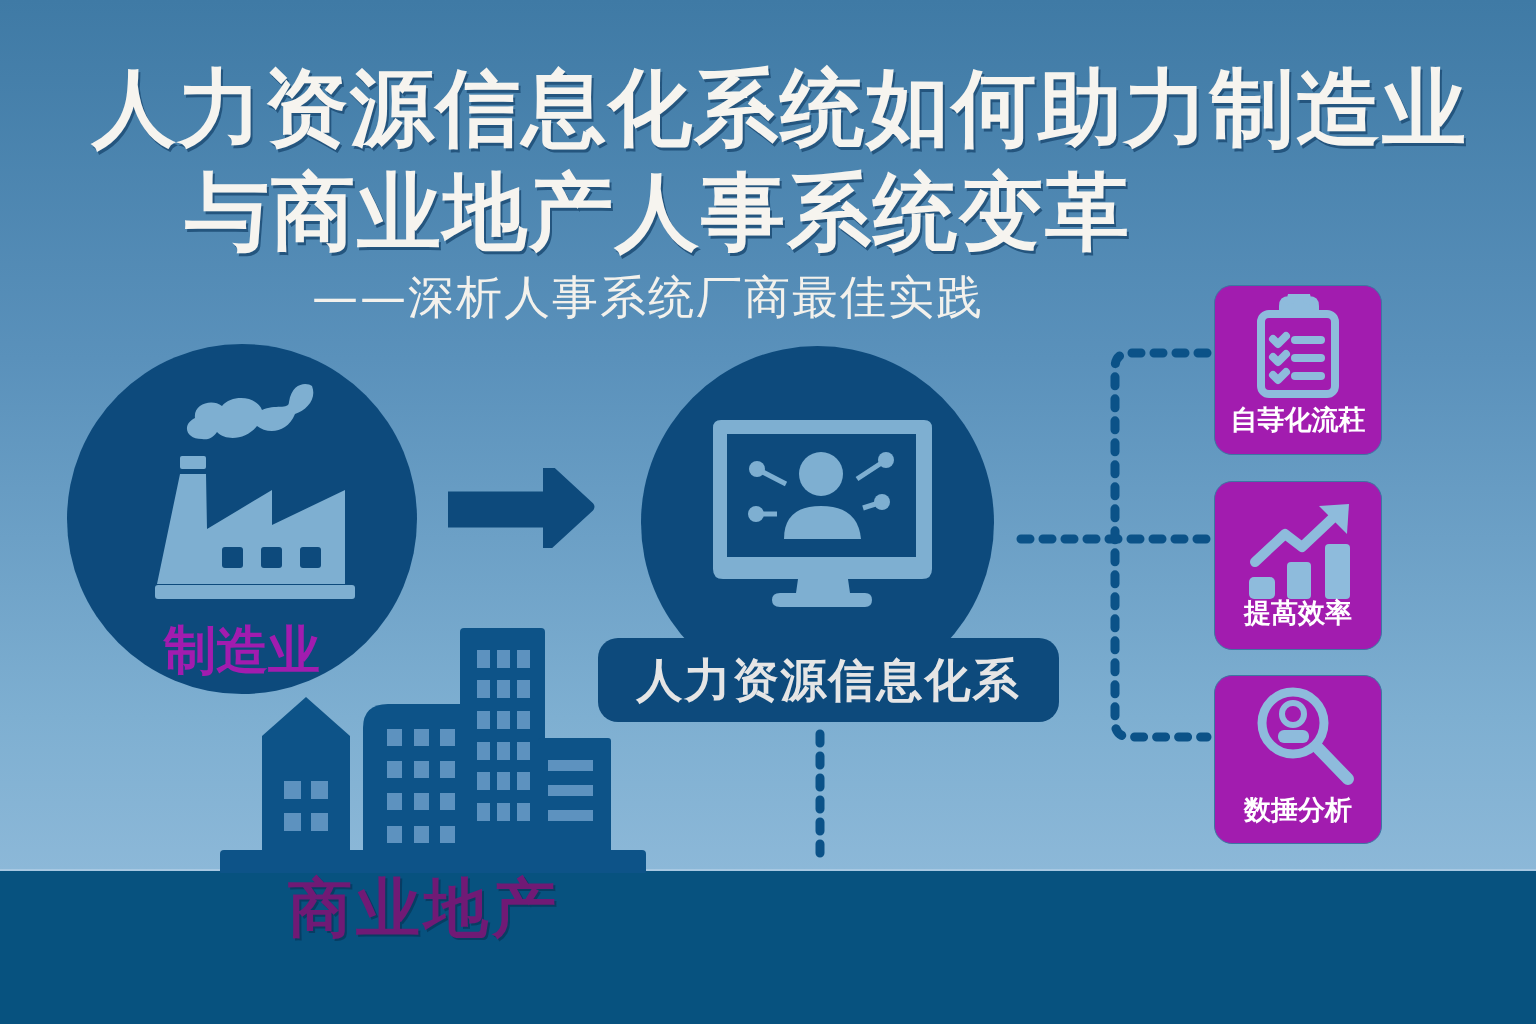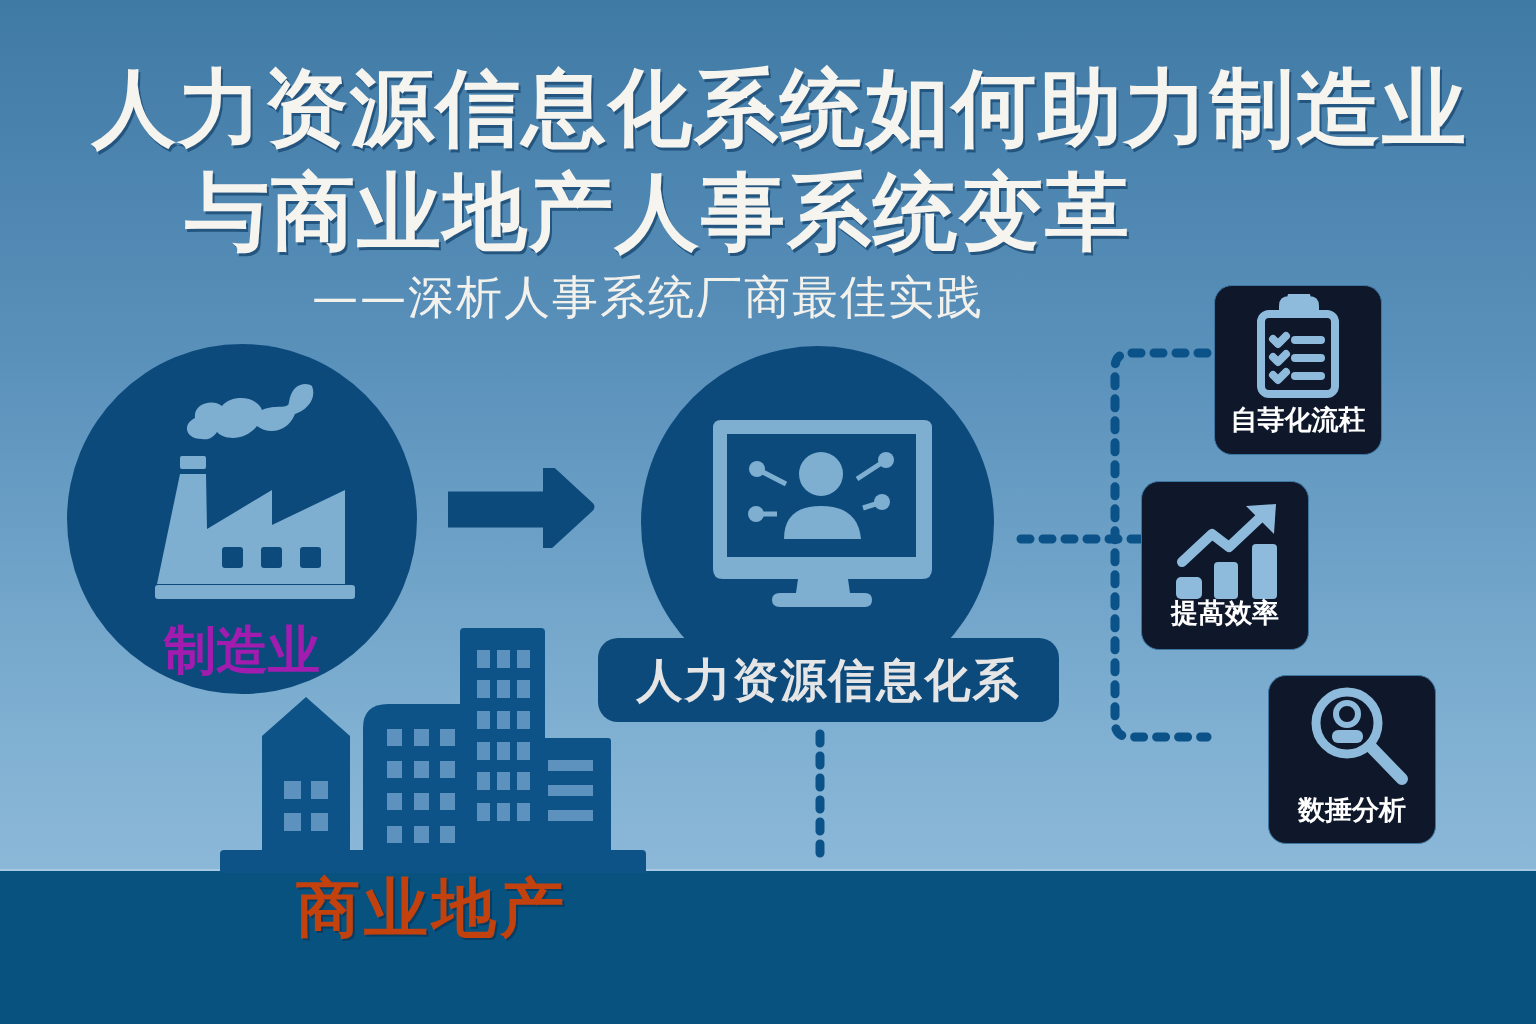--- a/index.html
+++ b/index.html
@@ -21,27 +21,27 @@
     .circle { border-radius:50%; background:#0d4a7c; }
     .c-manu { left:67px; top:344px; width:350px; height:350px; }
     .c-hr { left:641px; top:346px; width:353px; height:353px; }
     .lbl-manu { left:67px; width:350px; top:618px; text-align:center; color:#a21caf; font-size:52px; font-weight:bold; line-height:64px; }
 
     .arrow { left:448px; top:468px; }
 
     .hr-pill { left:598px; top:638px; width:461px; height:84px; background:#0d4a7c; border-radius:20px; color:#e5e5e5; font-size:46px; font-weight:bold; line-height:84px; text-align:center; letter-spacing:2px; }
 
     .ground { left:0; top:869px; width:1536px; height:155px; background:#07527f; border-top:2px solid #a7c8e2; }
-    .re-label { left:296px; top:868px; font-size:64px; color:#c2410c; font-weight:bold; line-height:80px; text-shadow:2px 2px 0 #073d63; letter-spacing:4px; }
+    .re-label { left:288px; top:868px; font-size:64px; color:#701a75; font-weight:bold; line-height:80px; text-shadow:2px 2px 0 #073d63; letter-spacing:4px; }
 
-    .feature { width:166px; background:#0f172a; border-radius:18px; border:1px solid #3d76a3; }
+    .feature { width:166px; background:#a21caf; border-radius:18px; border:1px solid #3d76a3; }
     .feature .flabel { position:absolute; left:0; width:166px; text-align:center; color:#fff; font-weight:bold; font-size:27px; line-height:32px; }
     .f1 { left:1214px; top:285px; height:168px; }
-    .f2 { left:1141px; top:481px; height:167px; }
-    .f3 { left:1268px; top:675px; height:167px;text-decoration:underline; }
+    .f2 { left:1214px; top:481px; height:167px; }
+    .f3 { left:1214px; top:675px; height:167px;text-decoration:underline; }
     .f1 .flabel { top:118px; }
     .f2 .flabel { top:115px; }
     .f3 .flabel { top:118px; }
   </style>
 </head>
 <body>
 
 <div class="abs title t1">人力资源信息化系统如何助力制造业</div>
 <div class="abs title t2">与商业地产人事系统变革</div>
 <div class="abs subtitle">——深析人事系统厂商最佳实践</div>

